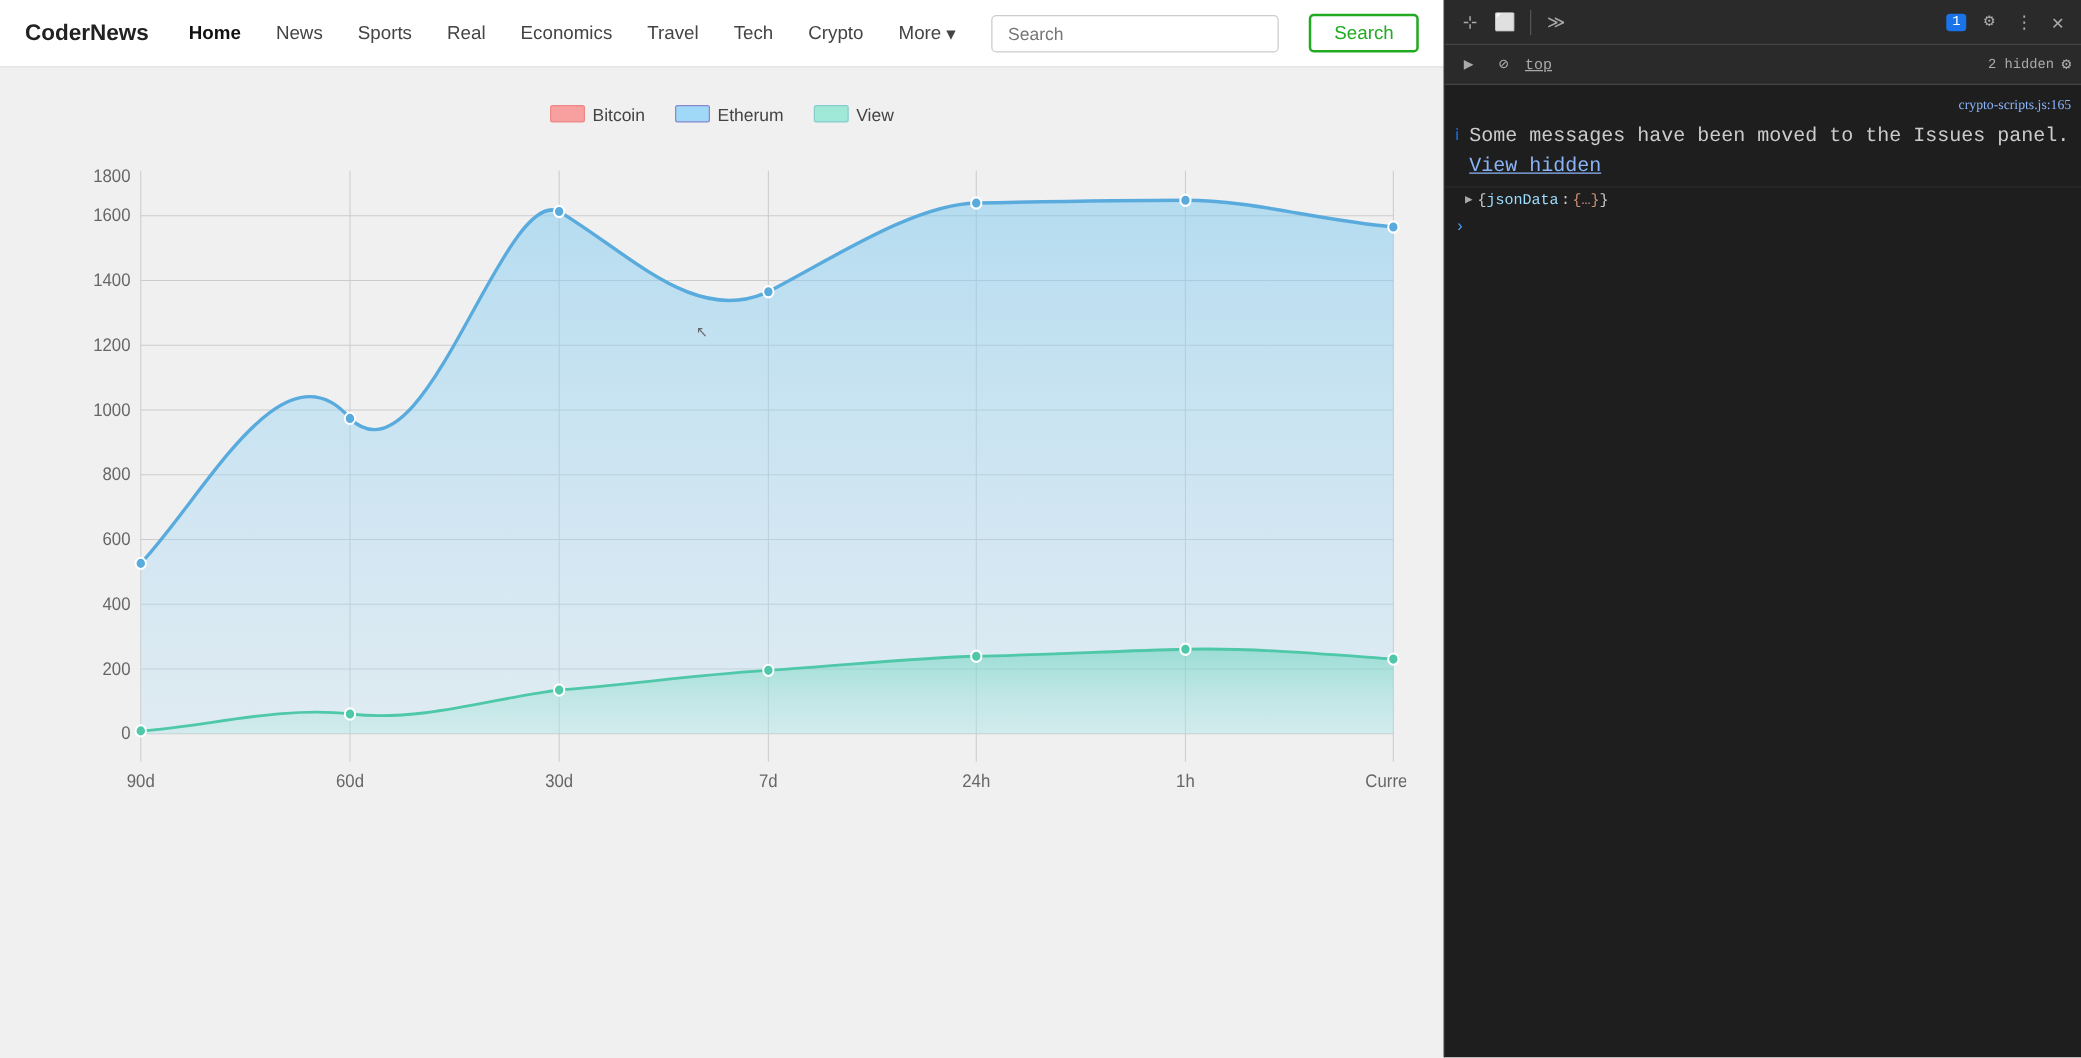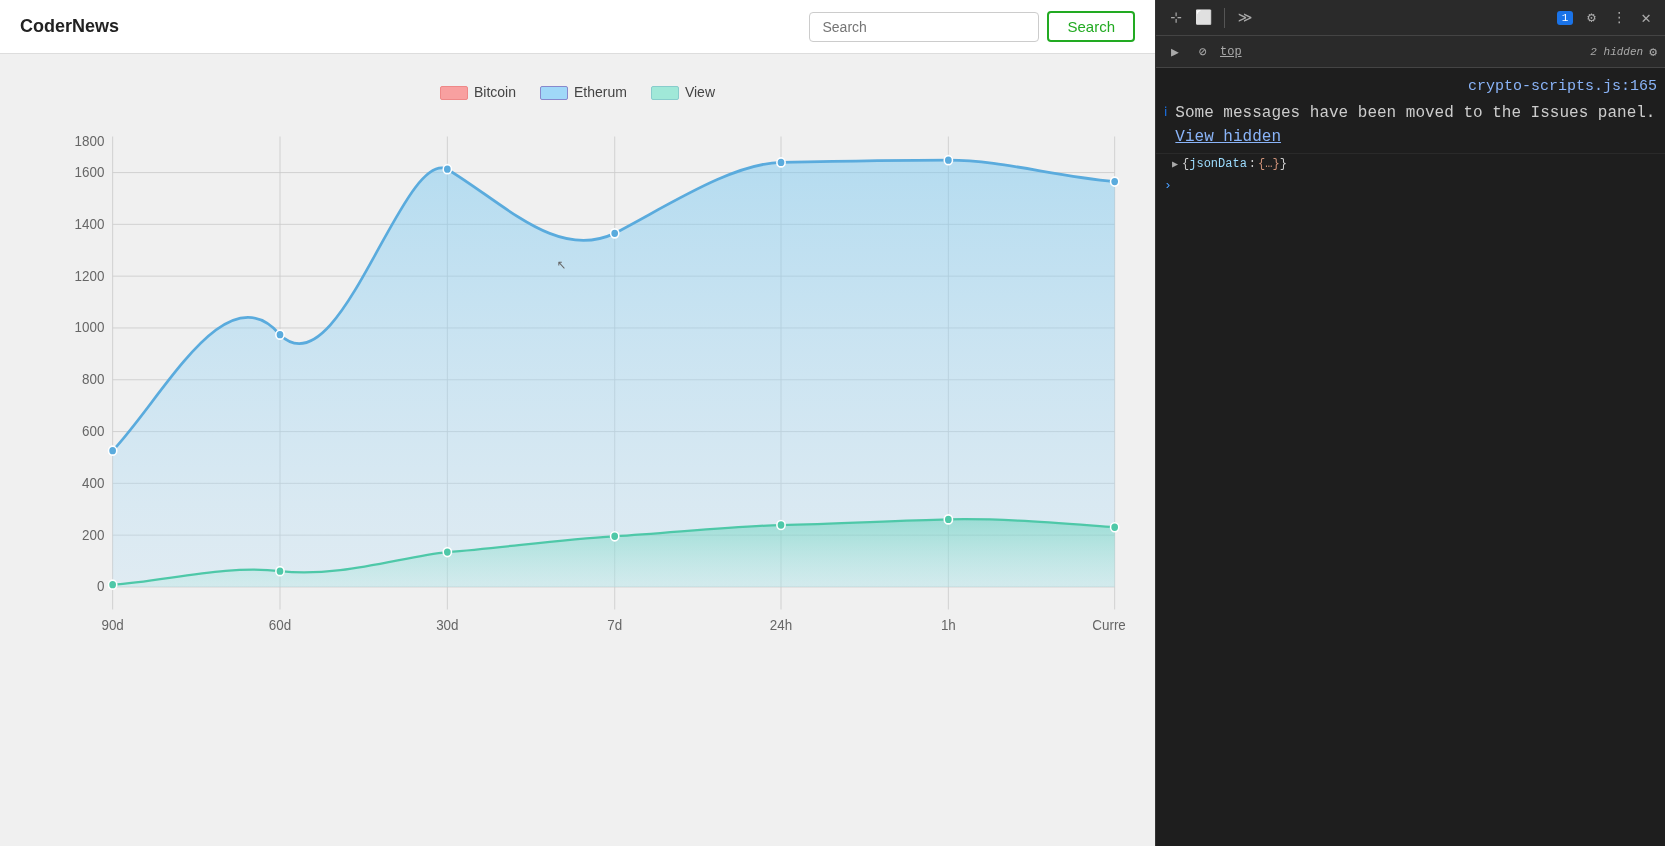--- a/index.html
+++ b/index.html
@@ -54,21 +54,21 @@
       align-items: center;
       gap: 4px;
       color: #444;
       padding: 6px 12px;
       font-size: 15px;
       cursor: pointer;
     }
     .search-area {
       display: flex;
       align-items: center;
-      gap: 8px;
+      gap: 24px;
       margin-left: auto;
     }
     .search-input {
       border: 1px solid #ccc;
       border-radius: 4px;
       padding: 6px 12px;
       font-size: 14px;
       width: 230px;
       outline: none;
       color: #999;
@@ -94,21 +94,21 @@
 
     .chart-legend {
       display: flex;
       justify-content: center;
       gap: 24px;
       margin-bottom: 14px;
       align-items: center;
     }
     .legend-item {
       display: flex;
-      align-items: flex-end;
+      align-items: flex-start;
       gap: 6px;
       font-size: 14px;
       color: #444;
     }
     .legend-color {
       width: 28px;
       height: 14px;
       border-radius: 2px;
     }
     .legend-bitcoin { background: #f8a0a0; border: 1px solid #e88; }
@@ -202,21 +202,20 @@
     }
     .dt-filter-text {
       color: #aaa;
       font-size: 12px;
       flex: 1;
       text-decoration: underline;
     }
     .dt-hidden-badge {
       color: #aaa;
       font-size: 11px;
-      font-style: italic;
     }
     .dt-settings-icon {
       cursor: pointer;
       color: #aaa;
       font-size: 13px;
     }
 
     .devtools-content {
       flex: 1;
       overflow-y: auto;
@@ -242,24 +241,25 @@
       font-size: 16px;
       line-height: 1.5;
     }
     .dt-msg-link {
       color: #8ab4f8;
       text-decoration: underline;
       cursor: pointer;
     }
     .dt-msg-source {
       color: #8ab4f8;
-      font-size: 15px;
+      font-size: 11px;
       text-align: right;
       cursor: pointer;
       flex-shrink: 0;
+      font-family: Liberation Serif, serif;
     }
     .dt-source-line {
       color: #8ab4f8;
       font-size: 11px;
       text-align: right;
       padding: 2px 8px;
     }
 
     .dt-object-row {
       display: flex;
@@ -289,20 +289,34 @@
     }
     .dt-prompt { color: #4a9eff; margin-right: 6px; }
   </style>
 </head>
 <body>
 
 <div id="main-page">
 
   <nav class="navbar">
     <span class="navbar-brand">CoderNews</span>
+    <div class="nav-links">
+      <a class="nav-link active">Home</a>
+      <a class="nav-link">News</a>
+      <a class="nav-link">Sports</a>
+      <a class="nav-link">Real</a>
+      <a class="nav-link">Economics</a>
+      <a class="nav-link">Travel</a>
+      <a class="nav-link">Tech</a>
+      <a class="nav-link">Crypto</a>
+      <div class="nav-more">
+        <span>More</span>
+        <span>▾</span>
+      </div>
+    </div>
     <div class="search-area">
       <input class="search-input" type="text" placeholder="Search" style="">
       <button class="search-btn">Search</button>
     </div>
   </nav>
 
   <div class="chart-container">
     <div class="chart-legend">
       <div class="legend-item">
         <div class="legend-color legend-bitcoin"></div>

